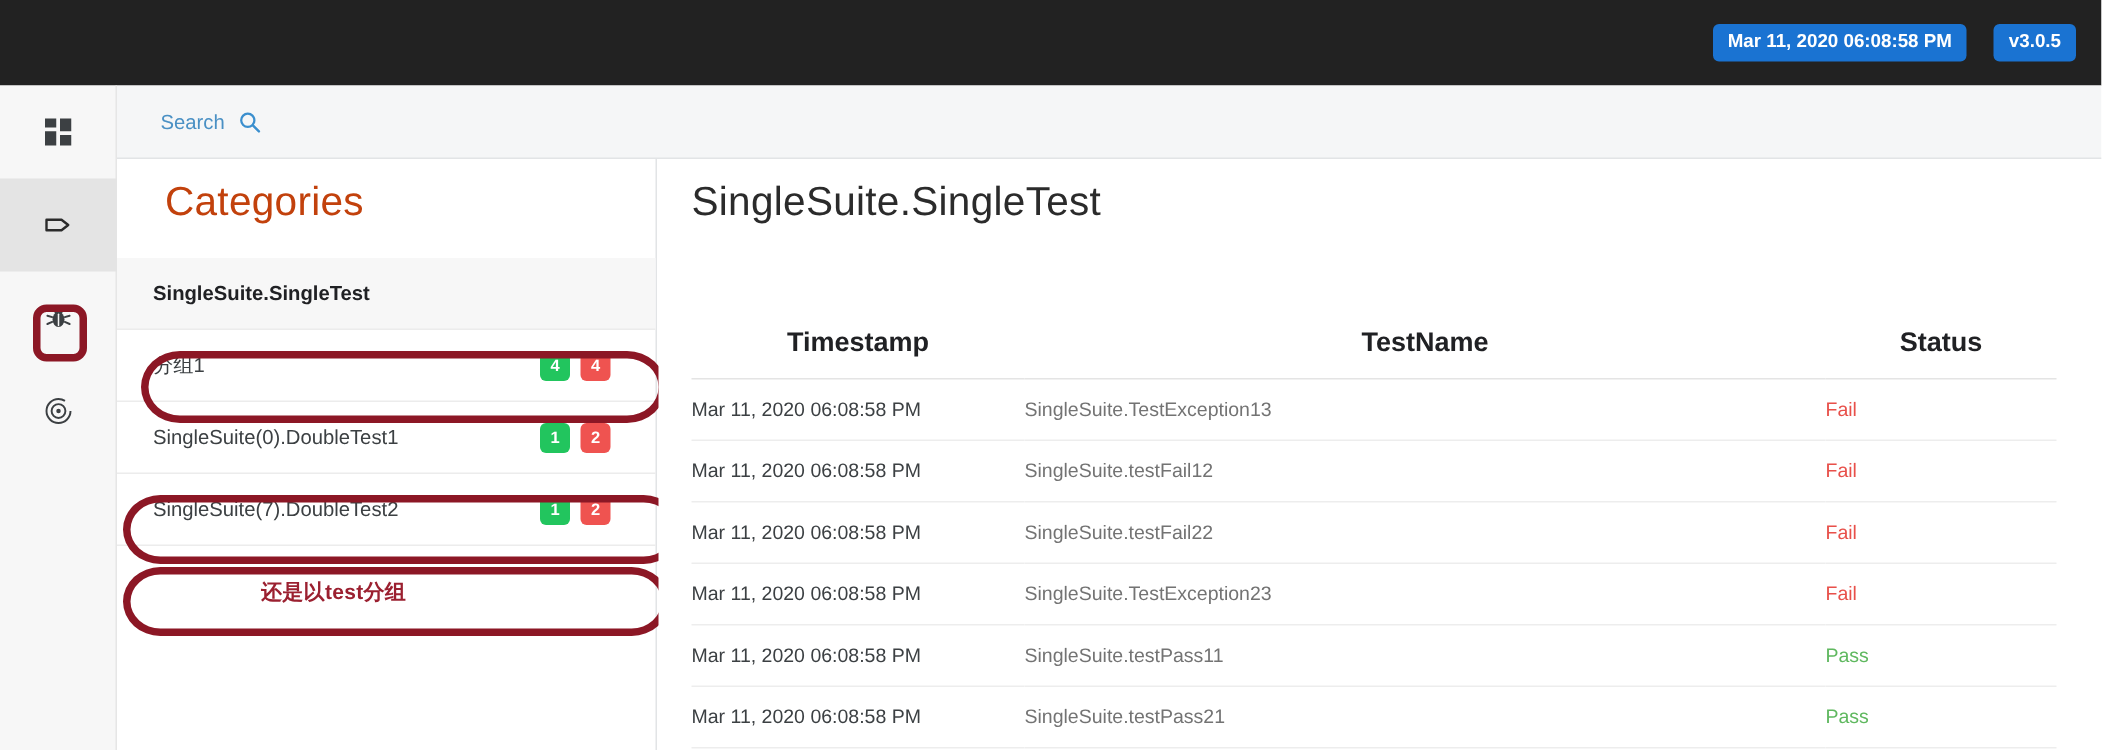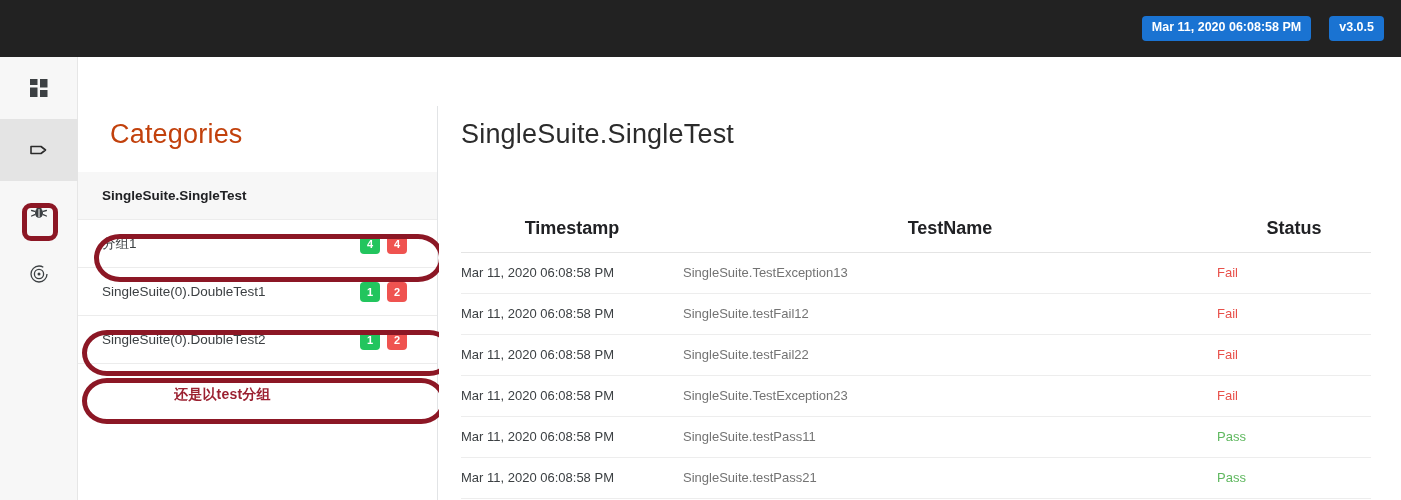--- a/index.html
+++ b/index.html
@@ -198,20 +198,31 @@
           <circle cx="10" cy="10" r="8" fill="none" stroke="#3c4043" stroke-width="1.3" stroke-dasharray="42 8"></circle>
           <circle cx="10" cy="10" r="4.6" fill="none" stroke="#3c4043" stroke-width="1.3"></circle>
           <circle cx="10" cy="10" r="1.5" fill="#3c4043"></circle>
         </svg>
       </span>
     </div>
 
     <div class="rail-anno"></div>
   </div>
 
+  <div class="searchbar">
+    <div class="search-link">
+      <span>Search</span>
+      <span>
+        <svg width="15" height="15" viewBox="0 0 15 15">
+          <circle cx="6.2" cy="6.2" r="4.4" fill="none" stroke="#3b8fce" stroke-width="1.5"></circle>
+          <line x1="9.6" y1="9.6" x2="13.6" y2="13.6" stroke="#3b8fce" stroke-width="1.6" stroke-linecap="round"></line>
+        </svg>
+      </span>
+    </div>
+  </div>
 
   <div class="cats">
     <div class="cats-title">Categories</div>
 
     <div class="cat-list">
 
       <div class="cat-item selected">
         <span class="cat-label">SingleSuite.SingleTest</span>
         <span class="cat-badges"></span>
       </div>
@@ -226,21 +237,21 @@
 
       <div class="cat-item">
         <span class="cat-label">SingleSuite(0).DoubleTest1</span>
         <span class="cat-badges">
           <span class="badge pass">1</span>
           <span class="badge fail">2</span>
         </span>
       </div>
 
       <div class="cat-item">
-        <span class="cat-label">SingleSuite(0).DoubleTest2</span>
+        <span class="cat-label">SingleSuite(7).DoubleTest2</span>
         <span class="cat-badges">
           <span class="badge pass">1</span>
           <span class="badge fail">2</span>
         </span>
       </div>
 
       <div class="anno-oval" id="anno-cat-0"></div>
       <div class="anno-oval" id="anno-cat-2"></div>
       <div class="anno-oval" id="anno-cat-3"></div>
     </div>

